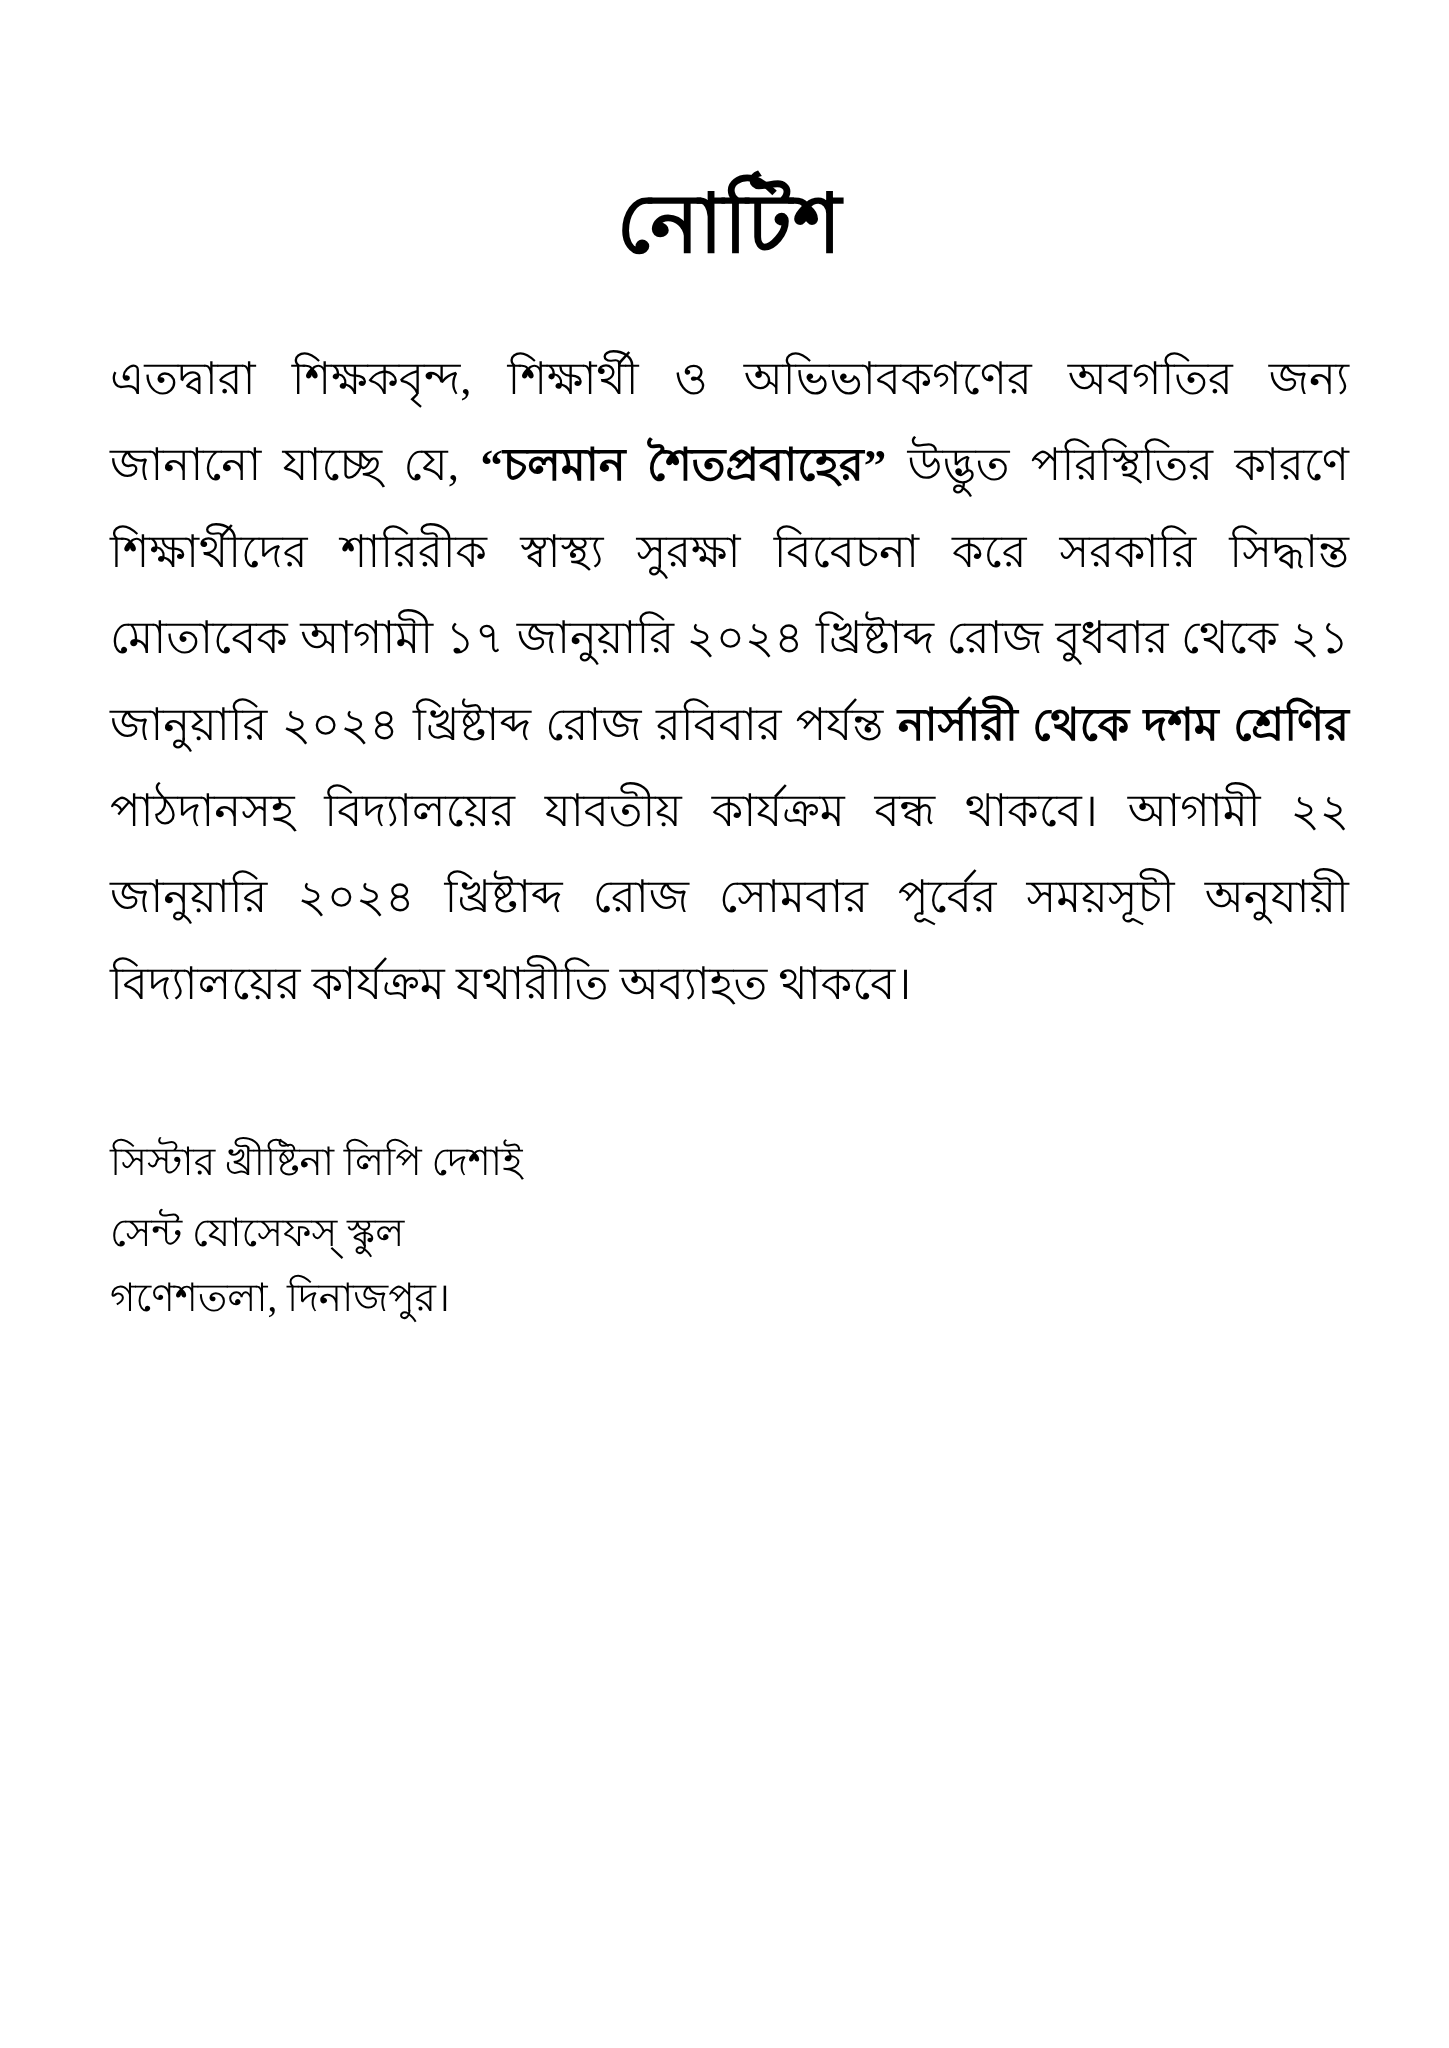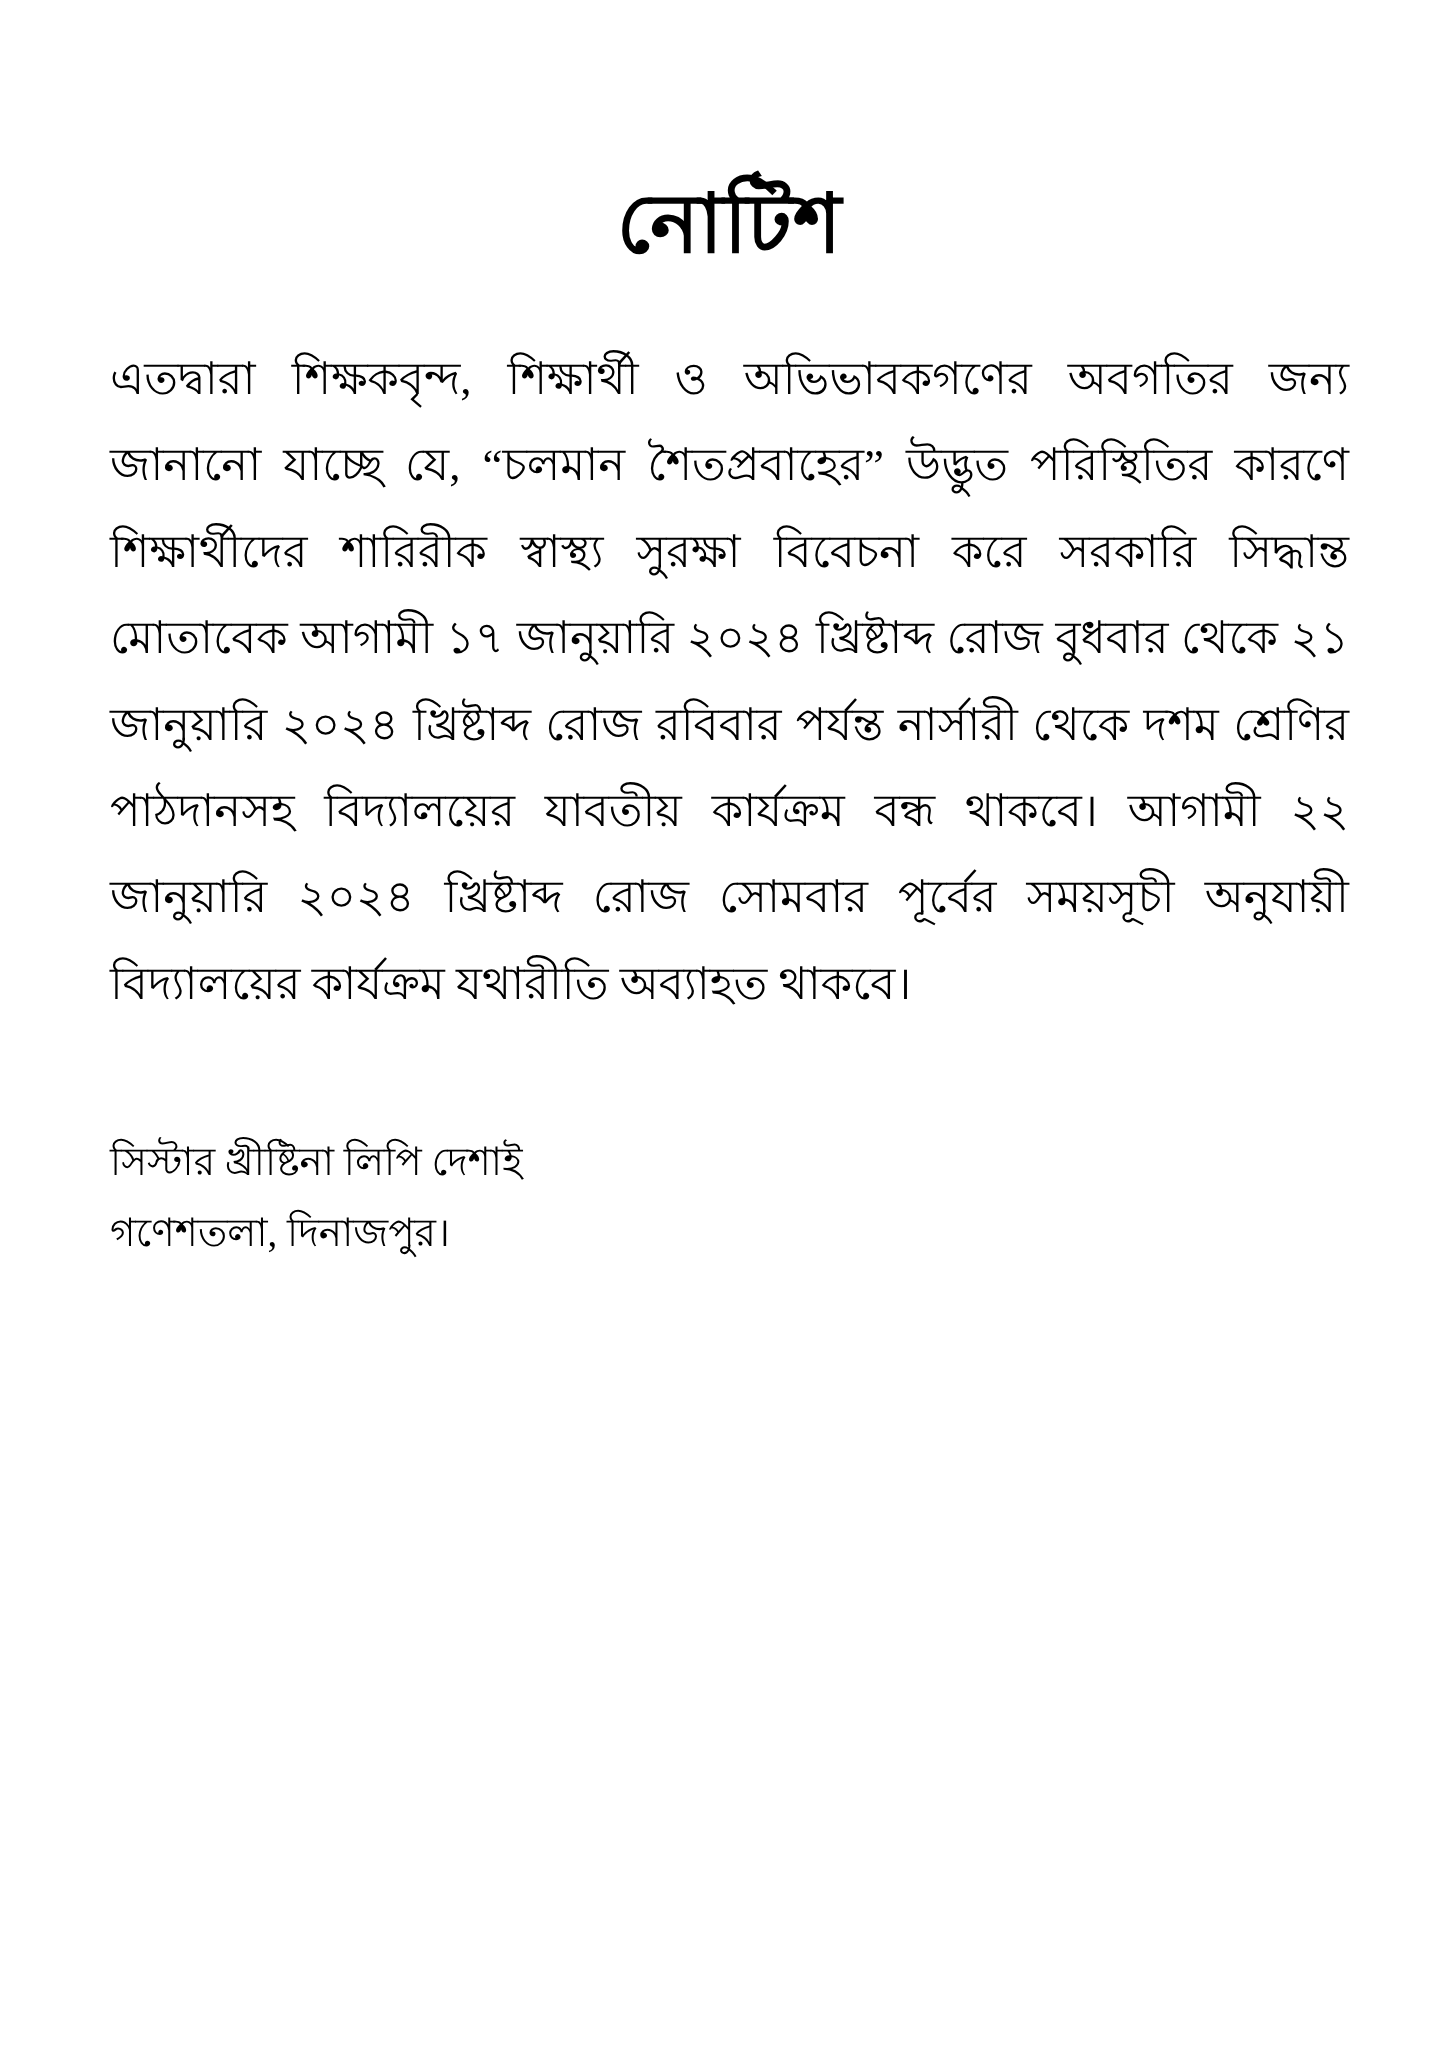--- a/index.html
+++ b/index.html
@@ -30,21 +30,21 @@
     margin: 0 0 70px 0;
     letter-spacing: 1px;
   }
   .body-text {
     font-size: 45px;
     line-height: 1.92;
     text-align: justify;
     margin: 0;
   }
   .body-text .bold {
-    font-weight: 400;
+    font-weight: 700;
   }
   .note {
     font-size: 46px;
     font-weight: 700;
     line-height: 1.78;
     margin: 58px 0 0 0;
     padding-left: 122px;
     text-indent: -122px;
     max-width: 1130px;
   }
@@ -70,16 +70,17 @@
 <div class="page">
 
   <h1 class="title">নোটিশ</h1>
 
   <p class="body-text"><span>এতদ্বারা শিক্ষকবৃন্দ, শিক্ষার্থী ও অভিভাবকগণের অবগতির জন্য জানানো যাচ্ছে যে, </span><span class="bold">“চলমান শৈতপ্রবাহের”</span><span> উদ্ভুত পরিস্থিতির কারণে শিক্ষার্থীদের শারিরীক স্বাস্থ্য সুরক্ষা বিবেচনা করে সরকারি সিদ্ধান্ত মোতাবেক আগামী ১৭ জানুয়ারি ২০২৪ খ্রিষ্টাব্দ রোজ বুধবার থেকে ২১ জানুয়ারি ২০২৪ খ্রিষ্টাব্দ রোজ রবিবার পর্যন্ত </span><span class="bold">নার্সারী থেকে দশম শ্রেণির</span><span> পাঠদানসহ বিদ্যালয়ের যাবতীয় কার্যক্রম বন্ধ থাকবে। আগামী ২২ জানুয়ারি ২০২৪ খ্রিষ্টাব্দ রোজ সোমবার পূর্বের সময়সূচী অনুযায়ী বিদ্যালয়ের কার্যক্রম যথারীতি অব্যাহত থাকবে।</span></p>
 
 
 
   <div class="signature">
     <div class="sig-line">সিস্টার খ্রীষ্টিনা লিপি দেশাই</div>
+    <div class="sig-line">সেন্ট যোসেফস্ স্কুল</div>
     <div class="sig-line">গণেশতলা, দিনাজপুর।</div>
   </div>
 
 </div>
 
 </body></html>

